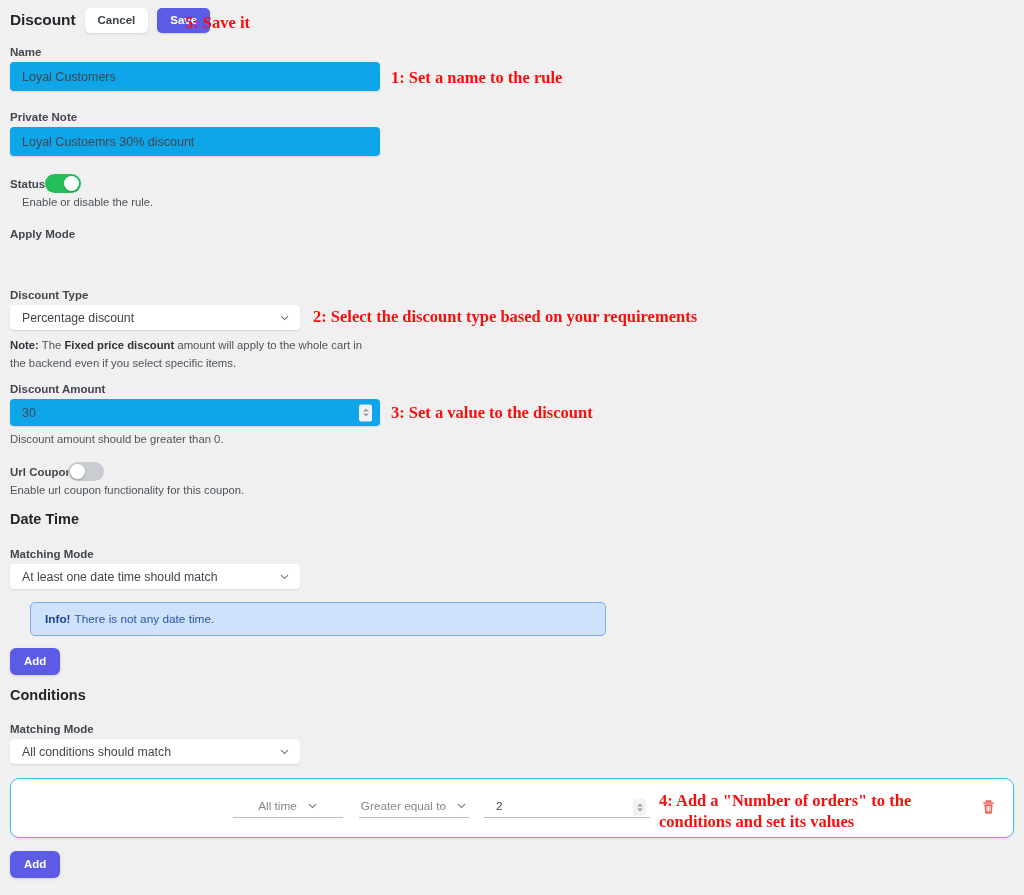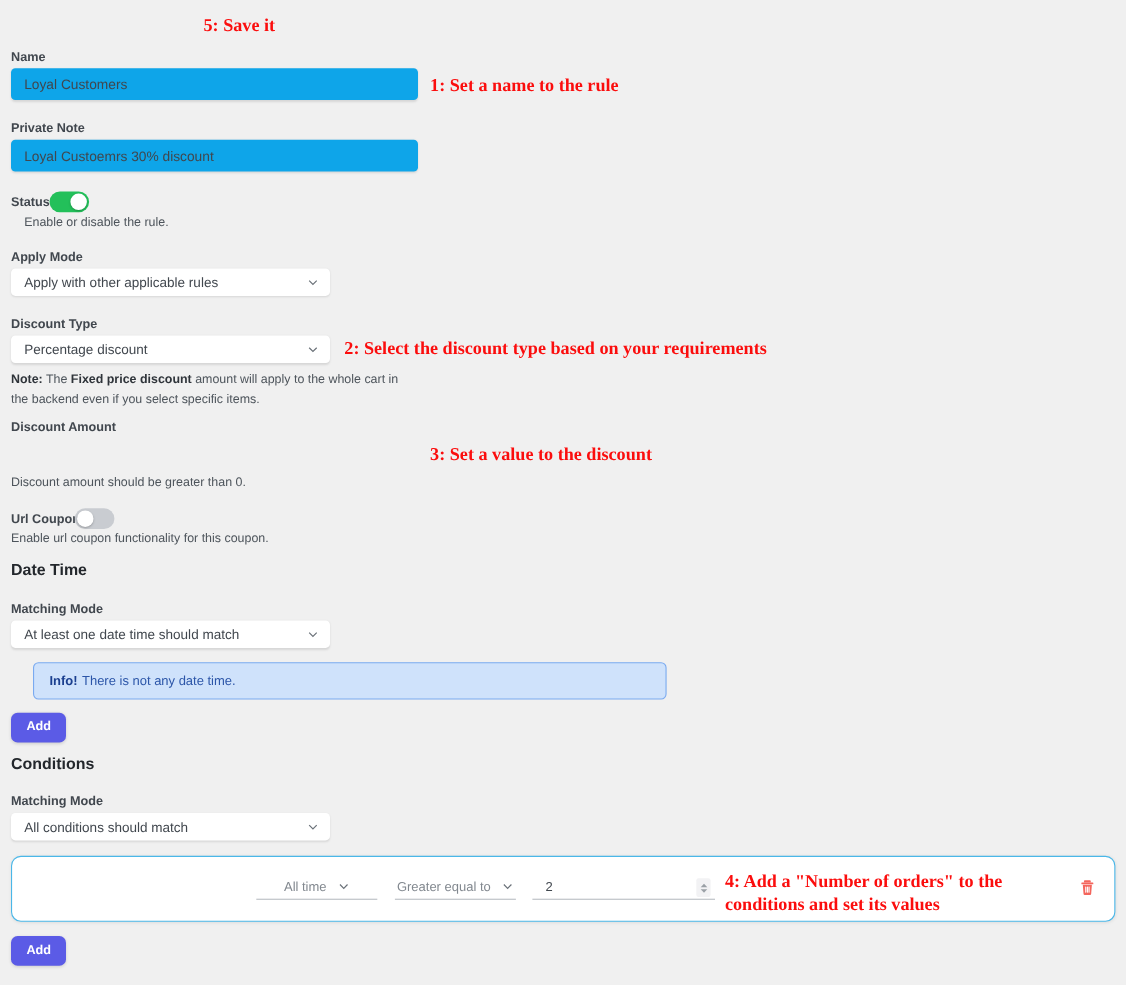--- a/index.html
+++ b/index.html
@@ -193,62 +193,66 @@
     width: 15px; height: 17px;
     color: #f4655c; cursor: pointer;
   }
   .trash-btn svg { display: block; width: 100%; height: 100%; }
 </style>
 </head>
 <body>
 
 <div class="page">
 
+  <div class="header">
+    <span class="page-title">Discount</span>
+    <button class="btn btn-cancel">Cancel</button>
+    <button class="btn btn-primary">Save</button>
+  </div>
 
   <div class="anno" style="left:185px; top:12px;">5: Save it</div>
 
   <div class="field-label" style="left:10px; top:46px;">Name</div>
   <input class="input-text" style="left: 10px; top: 62px; width: 370px; height: 29px;" value="Loyal Customers">
   <div class="anno" style="left:391px; top:67px;">1: Set a name to the rule</div>
 
   <div class="field-label" style="left:10px; top:111px;">Private Note</div>
   <input class="input-text" style="left: 10px; top: 127px; width: 370px; height: 29px;" value="Loyal Custoemrs 30% discount">
 
   <div class="field-label" style="left:10px; top:178px;">Status</div>
   <div class="toggle on" style="left:45px; top:174px;">
     <span class="knob"></span>
   </div>
   <div class="helper" style="left:10px; top:196px;margin-left:12px;">Enable or disable the rule.</div>
 
   <div class="field-label" style="left:10px; top:228px;">Apply Mode</div>
-  <div class="select-box" style="left:10px; top:244px; width:290px; height:25px;">
-    <span class="sel-val">Apply with other applicable rules</span>
-    <span class="chev">
-      <svg viewBox="0 0 16 16" fill="none" stroke="currentColor" stroke-width="1.6">
-          <path d="M3 6l5 5 5-5"></path>
-        </svg>
-    </span>
-  </div>
 
   <div class="field-label" style="left:10px; top:289px;">Discount Type</div>
   <div class="select-box" style="left:10px; top:305px; width:290px; height:25px;">
     <span class="sel-val">Percentage discount</span>
     <span class="chev">
       <svg viewBox="0 0 16 16" fill="none" stroke="currentColor" stroke-width="1.6">
           <path d="M3 6l5 5 5-5"></path>
         </svg>
     </span>
   </div>
   <div class="anno" style="left:313px; top:306px;">2: Select the discount type based on your requirements</div>
 
   <div class="note-block" style="left:10px; top:337px;">
     <b>Note:</b><span> The </span><b>Fixed price discount</b><span> amount will apply to the whole cart in the backend even if you select specific items.</span>
   </div>
 
   <div class="field-label" style="left:10px; top:383px;">Discount Amount</div>
+  <div style="position:absolute; left:10px; top:399px; width:370px; height:27px;">
+    <input class="input-text" style="left: 0px; top: 0px; width: 370px; height: 27px;" value="30">
+    <span class="spinner">
+      <i class="up"></i>
+      <i class="dn"></i>
+    </span>
+  </div>
   <div class="anno" style="left:391px; top:402px;">3: Set a value to the discount</div>
   <div class="helper" style="left:10px; top:433px;">Discount amount should be greater than 0.</div>
 
   <div class="field-label" style="left:10px; top:466px;">Url Coupon</div>
   <div class="toggle off" style="left:68px; top:462px;">
     <span class="knob"></span>
   </div>
   <div class="helper" style="left:10px; top:484px;">Enable url coupon functionality for this coupon.</div>
 
   <div class="section-h" style="left:10px; top:511px;">Date Time</div>

